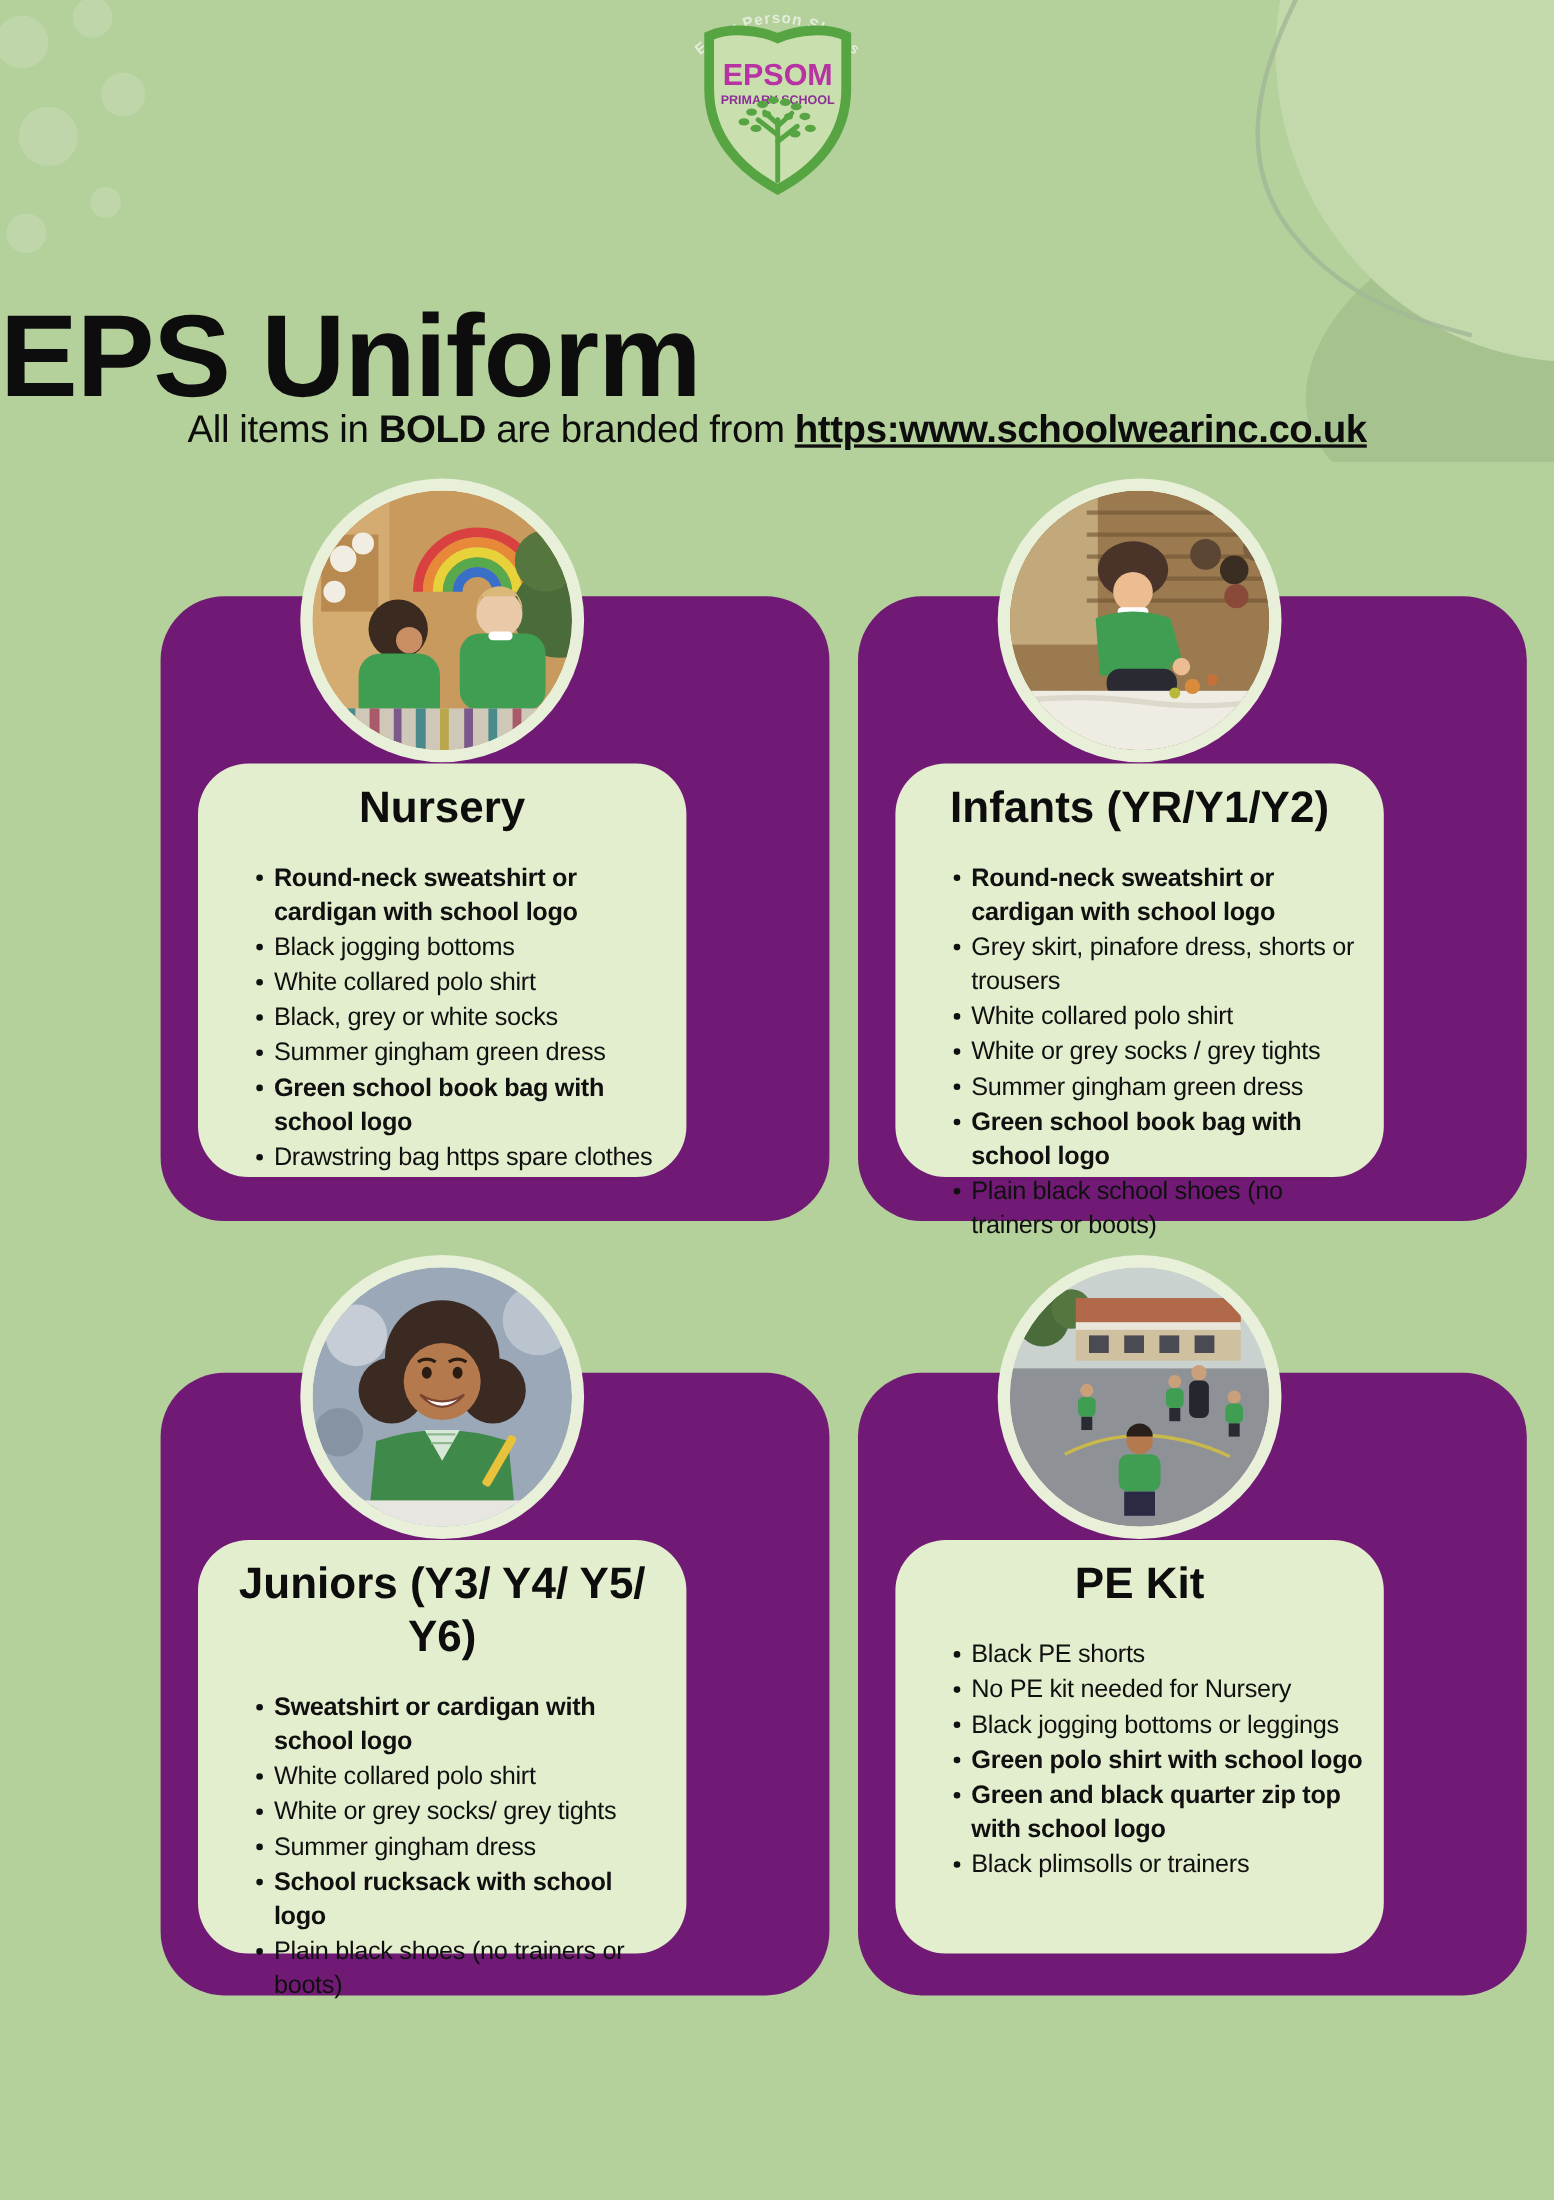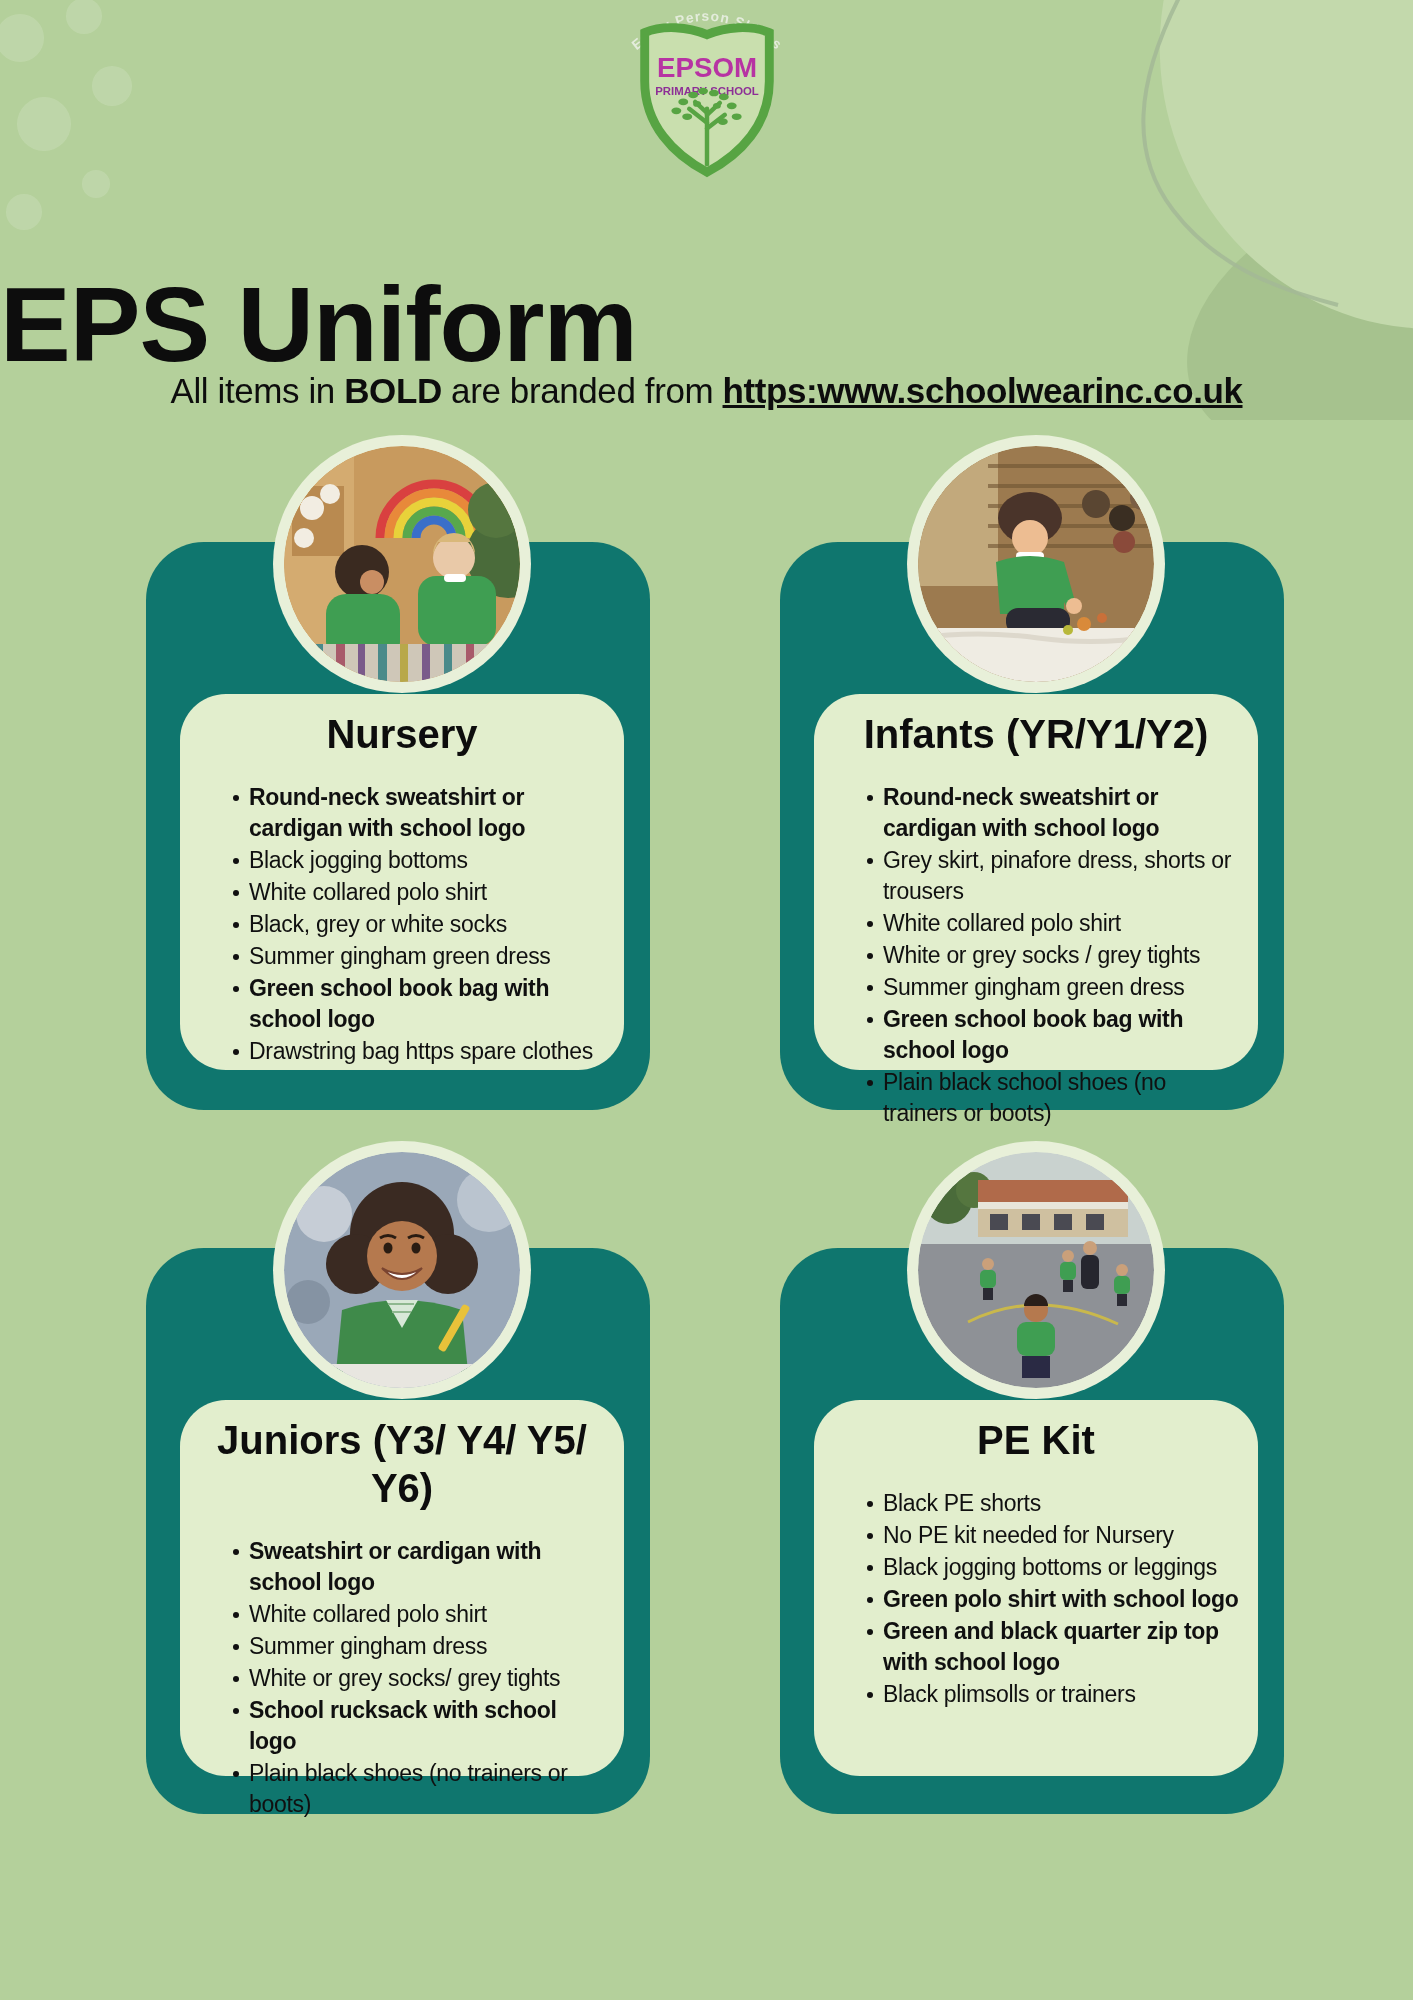--- a/index.html
+++ b/index.html
@@ -16,21 +16,21 @@
 
   
   .title{position:absolute;left:0;top:193px;width:100%;text-align:left;
          font-size:106px;font-weight:700;color:#0d0d0d;line-height:1.15;letter-spacing:-1px;}
   .subtitle{position:absolute;left:0;top:336px;width:100%;text-align:center;
             font-size:35px;color:#0d0d0d;line-height:1.15;letter-spacing:-0.4px;}
   .subtitle .b{font-weight:700;}
   .subtitle .link{font-weight:700;text-decoration:underline;color:#0d0d0d;}
 
   
-  .card{position:absolute;width:504px;background:#0f766e;border-radius:58px;}
+  .card{position:absolute;width:608px;background:#701a75;border-radius:58px;}
   .card.r1{top:542px;height:568px;}
   .card.r2{top:1248px;height:566px;}
   .card.c1{left:146px;}
   .card.c2{left:780px;}
 
   .photo-ring{position:absolute;left:127px;top:-107px;width:258px;height:258px;
               background:#e8f0d9;border-radius:50%;display:flex;align-items:center;justify-content:center;}
   .photo{width:236px;height:236px;border-radius:50%;display:block;}
 
   .panel{position:absolute;left:34px;top:152px;width:444px;height:376px;
@@ -253,22 +253,22 @@
           <rect x="166" y="150" width="8" height="52" rx="3" transform="rotate(30 170 176)" fill="#e8c23a"></rect>
           <rect y="212" width="236" height="24" fill="#e8e6e0"></rect>
         </g>
       </svg>
     </div>
     <div class="panel">
       <h2>Juniors (Y3/ Y4/ Y5/ Y6)</h2>
       <ul>
           <li class="bold">Sweatshirt or cardigan with school logo</li>
           <li>White collared polo shirt</li>
+          <li>White or grey socks/ grey tights</li>
           <li>Summer gingham dress</li>
-          <li>White or grey socks/ grey tights</li>
           <li class="bold">School rucksack with school logo</li>
           <li>Plain black shoes (no trainers or boots)</li>
         </ul>
     </div>
   </section>
 
   <section class="card r2 c2">
     <div class="photo-ring">
       <svg class="photo" viewBox="0 0 236 236">
         <defs>

